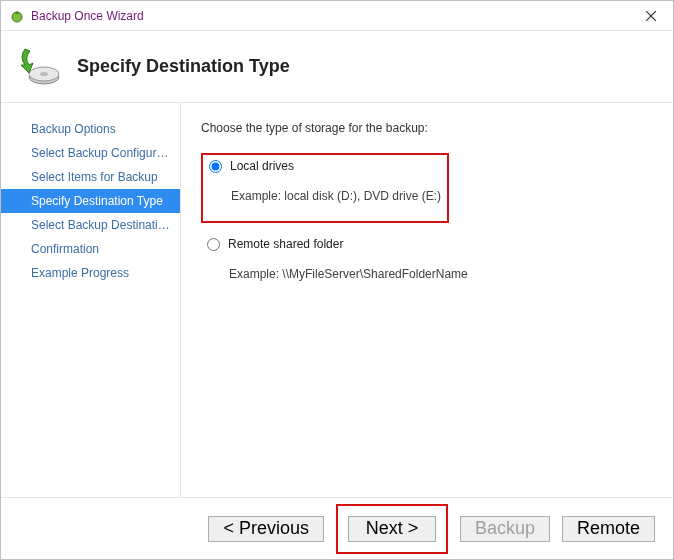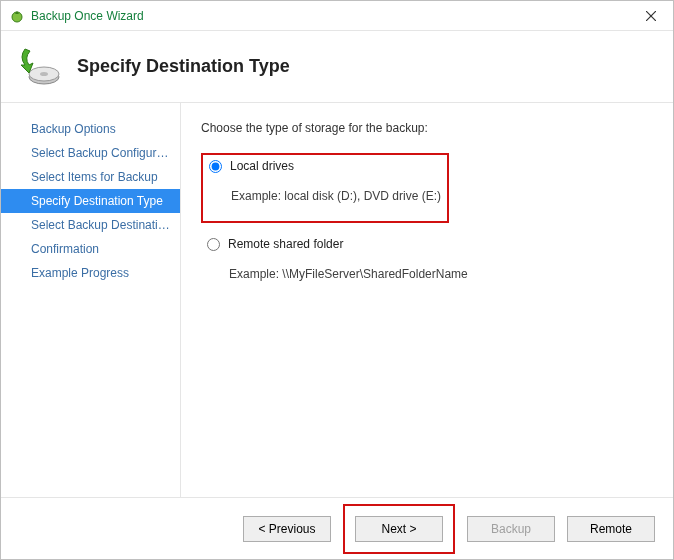--- a/index.html
+++ b/index.html
@@ -20,21 +20,21 @@
     padding: 0 0 0 8px;
     border-bottom: 1px solid #e5e5e5;
   }
   .titlebar-icon {
     width: 16px; height: 16px;
     margin-right: 6px;
     display: inline-flex;
     align-items: center;
     justify-content: center;
   }
-  .titlebar-title { flex: 1; color: #15803d; }
+  .titlebar-title { flex: 1; color: #701a75; }
   .titlebar-close {
     width: 44px; height: 30px;
     display: flex; align-items: center; justify-content: center;
     cursor: pointer;
     font-size: 14px;
     color: #333;
   }
   .header {
     height: 72px;
     display: flex;
@@ -91,21 +91,21 @@
     justify-content: flex-end;
     padding-right: 18px;
     gap: 12px;
   }
   .btn {
     min-width: 88px;
     height: 26px;
     border: 1px solid #adadad;
     background: #efefef;
     font-family: inherit;
-    font-size: 12px;
+    font-size: 18px;
     cursor: pointer;
     padding: 0 14px;
   }
   .btn:disabled {
     color: #a0a0a0;
     cursor: default;
   }
   .btn-wrap-highlight {
     border: 2px solid #d11010;
     padding: 10px;

